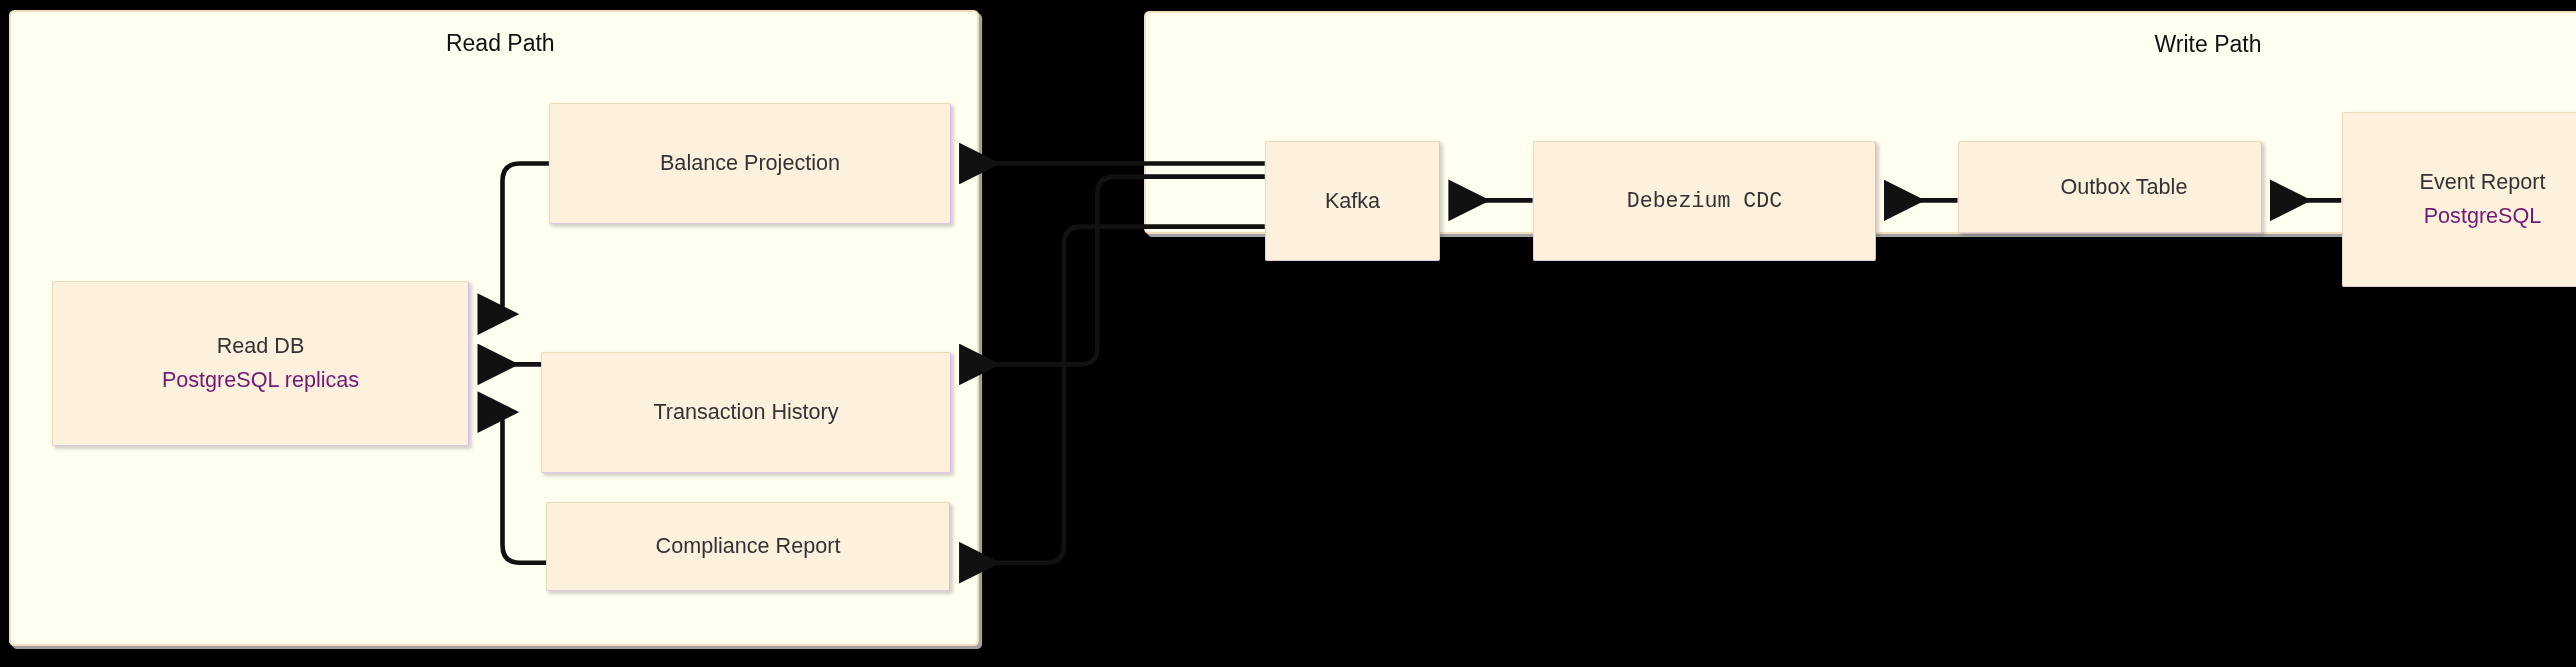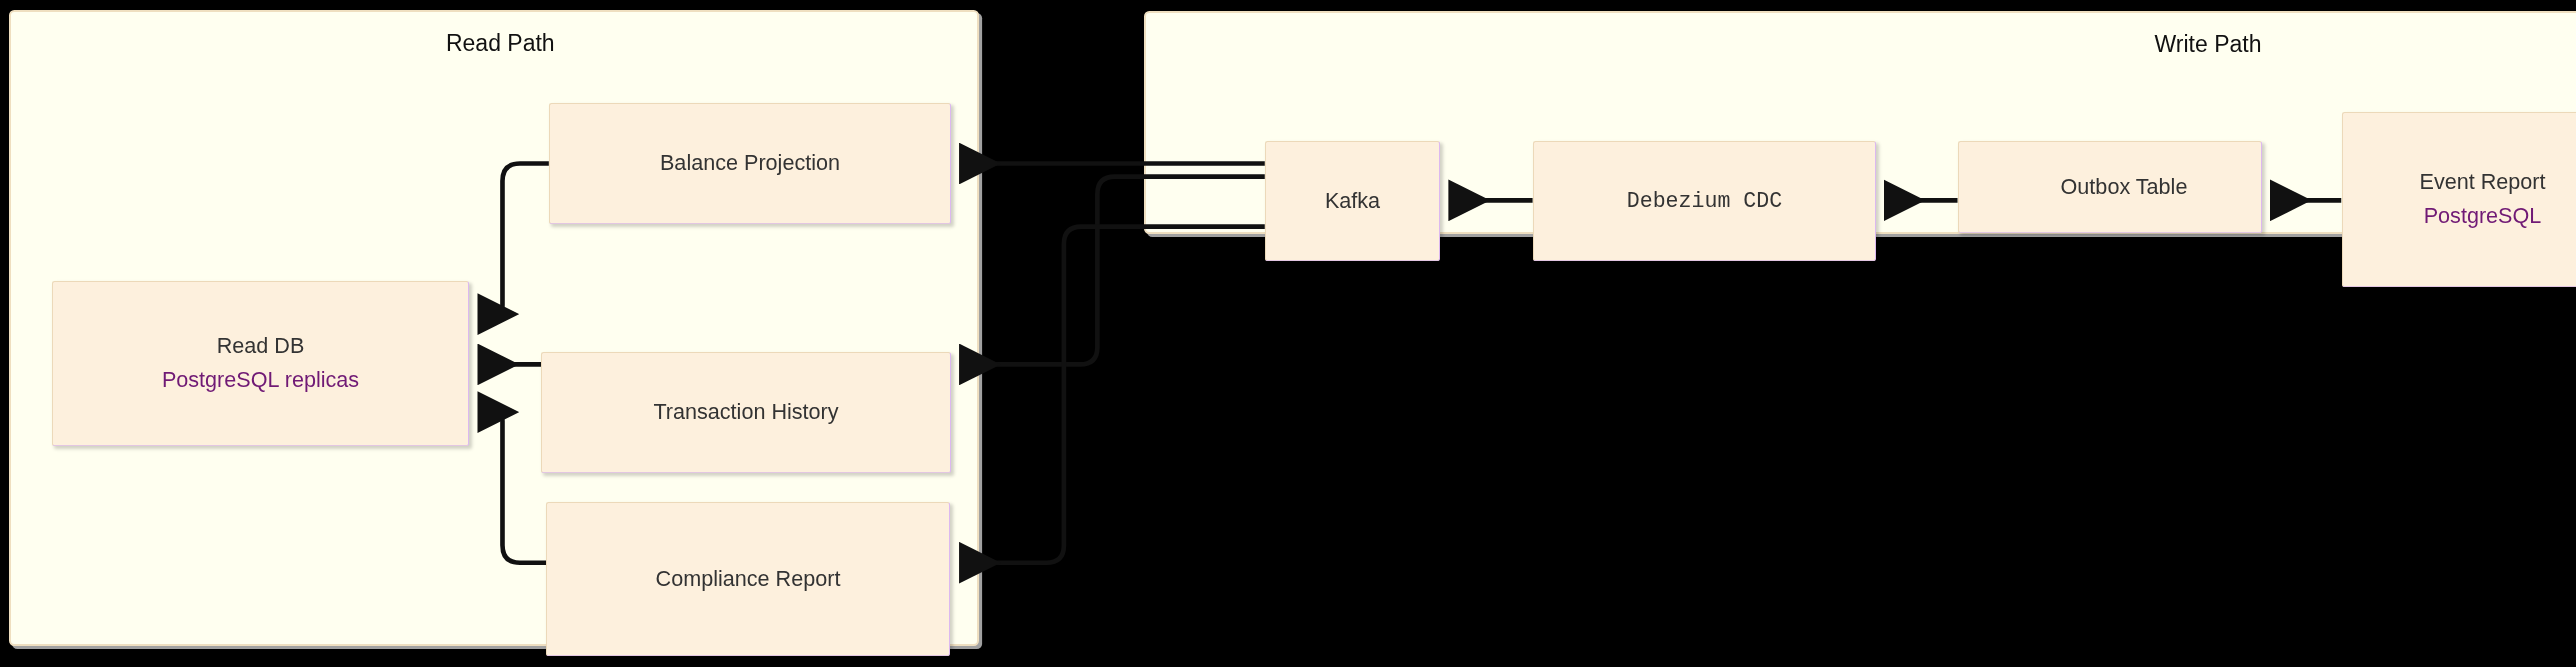--- a/index.html
+++ b/index.html
@@ -58,21 +58,21 @@
 
   <div class="node" id="n-read-db" style="left: 52px; top: 281px; width: 417px; height: 165px;">
     <span class="lbl">Read DB</span>
     <span class="sub">PostgreSQL replicas</span>
   </div>
 
   <div class="node" id="n-transaction-history" style="left: 541px; top: 304px; width: 410px; height: 121px; margin-top: 48px;">
     <span class="lbl">Transaction History</span>
   </div>
 
-  <div class="node" id="n-compliance-report" style="left: 546px; top: 502px; width: 404px; height: 154px;">
+  <div class="node" id="n-compliance-report" style="left: 546px; top: 502px; width: 404px; height: 89px;">
     <span class="lbl">Compliance Report</span>
   </div>
 
   <div class="node" id="n-kafka" style="left: 1265px; top: 141px; width: 175px; height: 120px;">
     <span class="lbl">Kafka</span>
   </div>
 
   <div class="node" id="n-debezium-cdc" style="left: 1533px; top: 141px; width: 343px; height: 120px; font-family: Liberation Mono, monospace;">
     <span class="lbl">Debezium CDC</span>
   </div>

